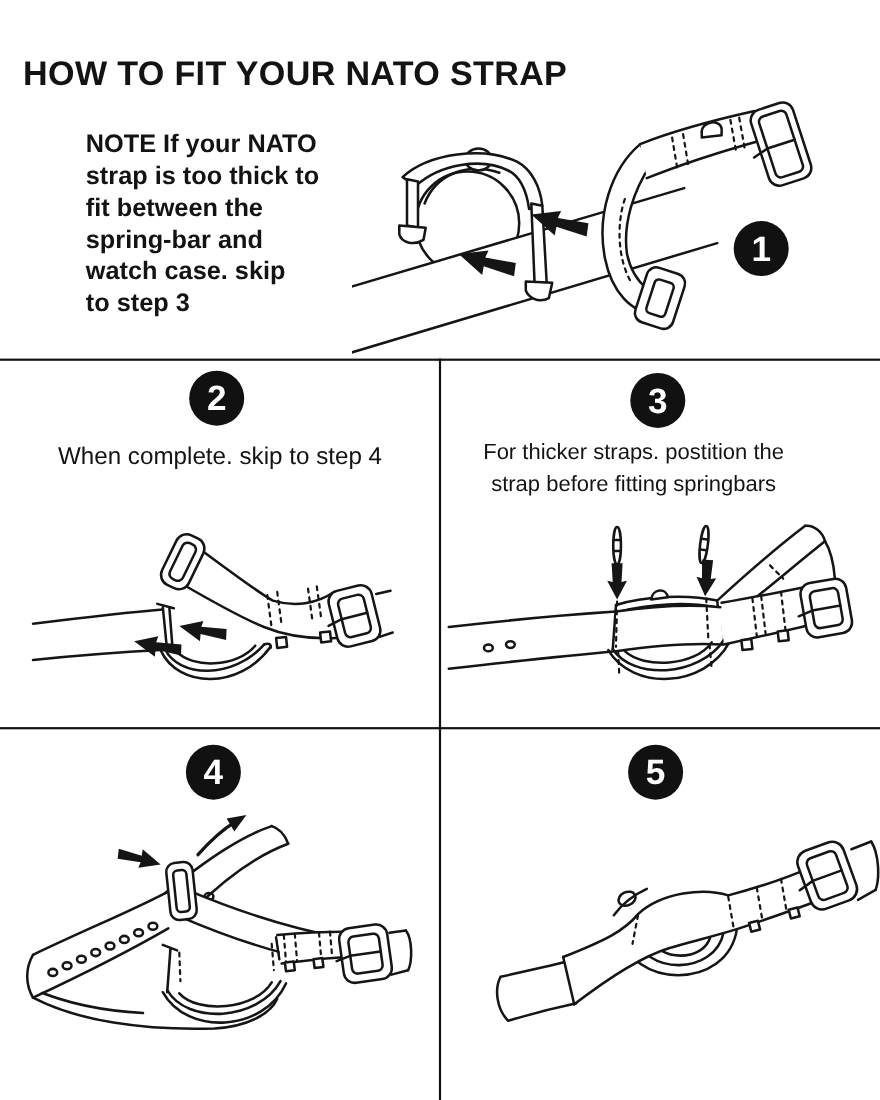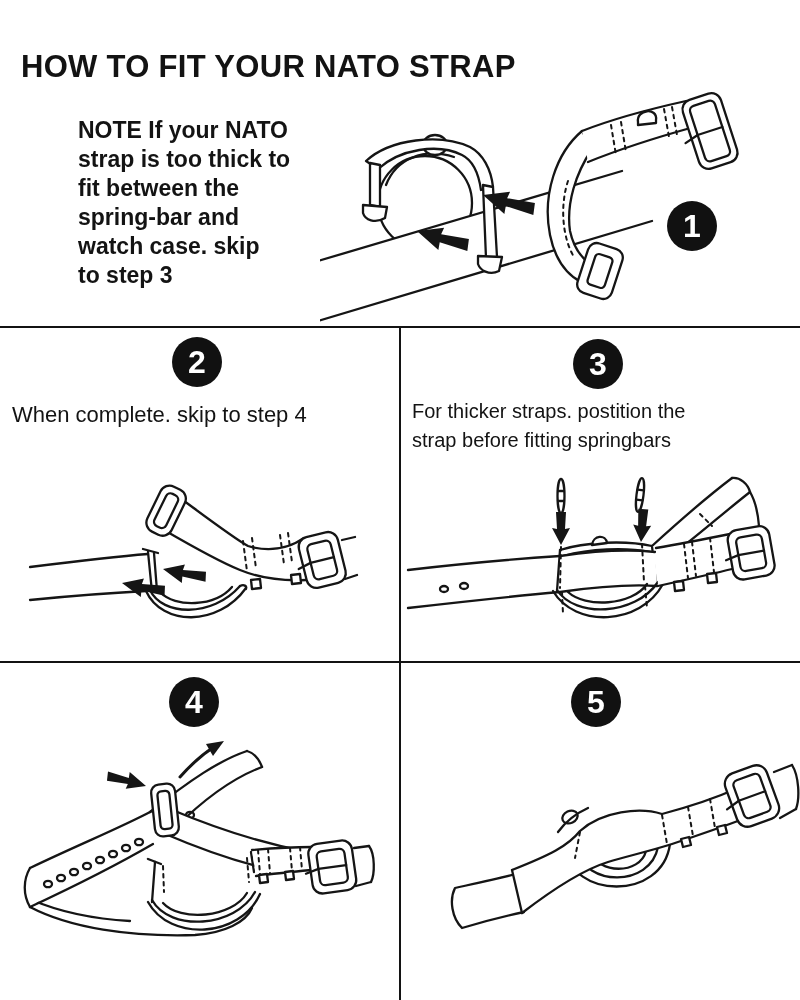--- a/index.html
+++ b/index.html
@@ -2,23 +2,23 @@
 <html><head>
 <meta charset="utf-8">
 <style>
   html,body{margin:0;padding:0;background:#fff;}
   .page{position:relative;width:800px;height:1000px;background:#fff;overflow:hidden;
         font-family:"Liberation Sans",sans-serif;color:#131313;}
   .title{position:absolute;top:28px;left:0;width:800px;
          font-size:31px;font-weight:800;letter-spacing:.3px;white-space:nowrap;margin-left:21px;}
   .note{position:absolute;left:78px;top:116px;font-size:23px;line-height:29px;
         white-space:pre-line;font-weight:bold;}
-  .caption{position:absolute;white-space:pre-line;padding-left:12px;}
+  .caption{position:absolute;text-align:center;white-space:pre-line;}
   .cap2{left:0;top:402px;width:400px;font-size:22px;}
-  .cap3{left:400px;top:397px;width:400px;font-size:20px;line-height:29px;}
+  .cap3{left:376px;top:397px;width:400px;font-size:20px;line-height:29px;}
   .badge{position:absolute;width:50px;height:50px;border-radius:50%;background:#111;
          color:#fff;display:flex;align-items:center;justify-content:center;
          font-size:32px;font-weight:bold;}
   .hr{position:absolute;left:0;width:800px;height:2px;background:#131313;}
   .vr{position:absolute;left:399px;top:326px;width:2px;height:674px;background:#131313;}
   .panel{position:absolute;}
   .ln{fill:none;stroke:#151515;stroke-width:2.3;stroke-linecap:round;stroke-linejoin:round;}
   .fw{fill:#fff;stroke:#151515;stroke-width:2.3;stroke-linejoin:round;}
   .wf{fill:#fff;stroke:none;}
   .dsh{fill:none;stroke:#151515;stroke-width:2;stroke-dasharray:3.5 4.5;stroke-linecap:round;}

